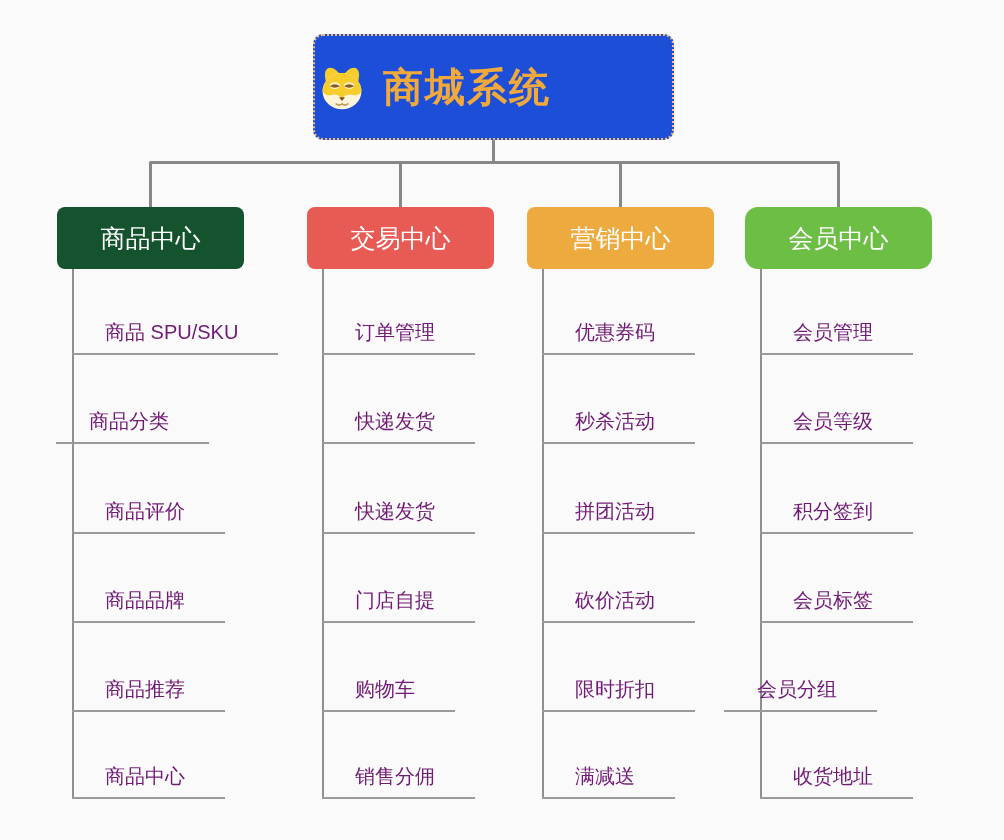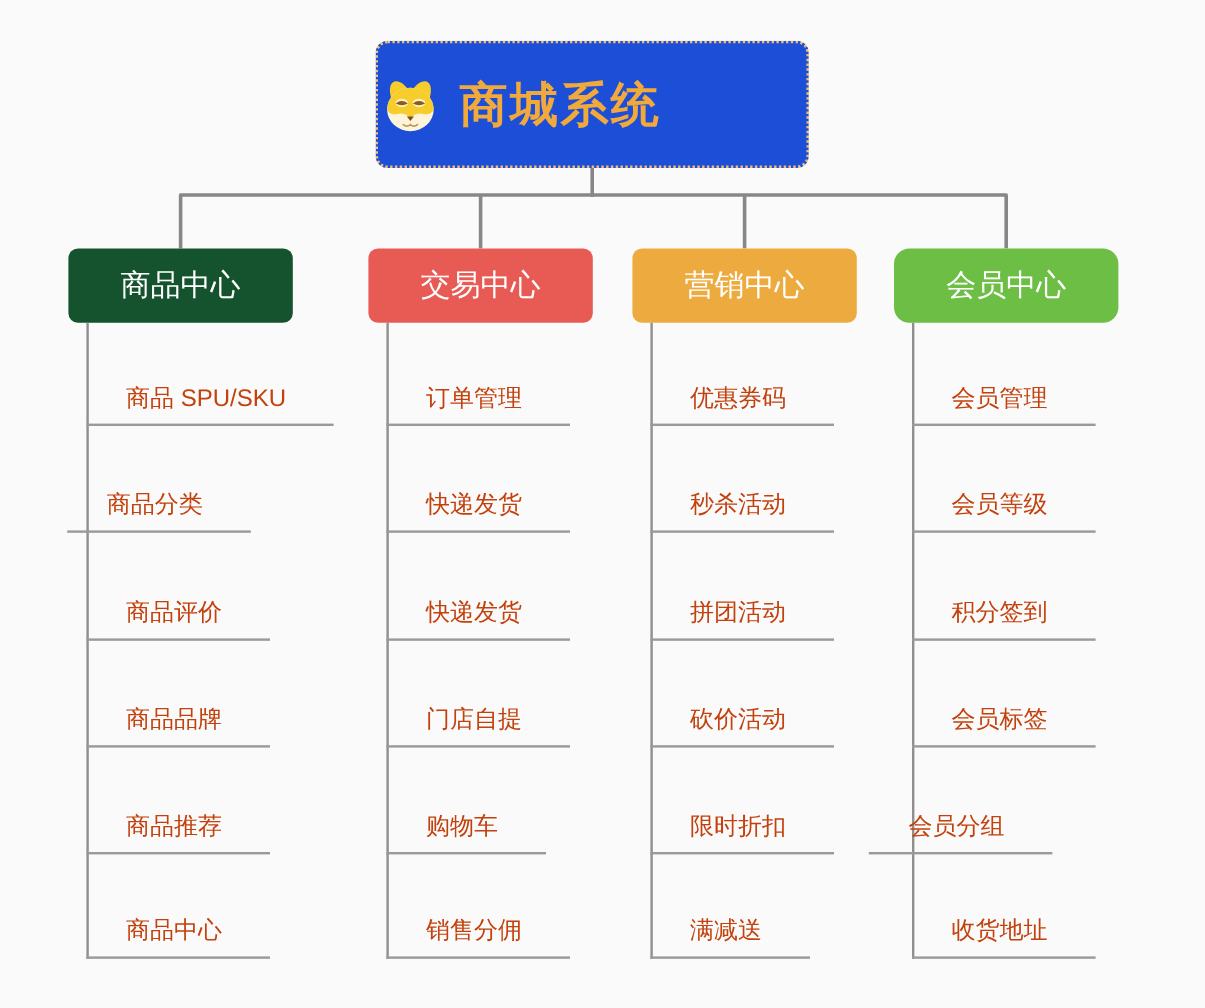--- a/index.html
+++ b/index.html
@@ -61,21 +61,21 @@
     width:2px;height:530px;
     background:#8f8f8f;
   }
   
   .leaf{
     position:absolute;
     display:inline-block;
     white-space:nowrap;
     font-size:20px;
     line-height:30px;
-    color:#c2410c;
+    color:#701a75;
     padding:0 40px 6px 33px;
     border-bottom:2px solid #9a9a9a;
     cursor:pointer;
   }
 </style>
 </head>
 <body>
 
 <div class="canvas">
 

